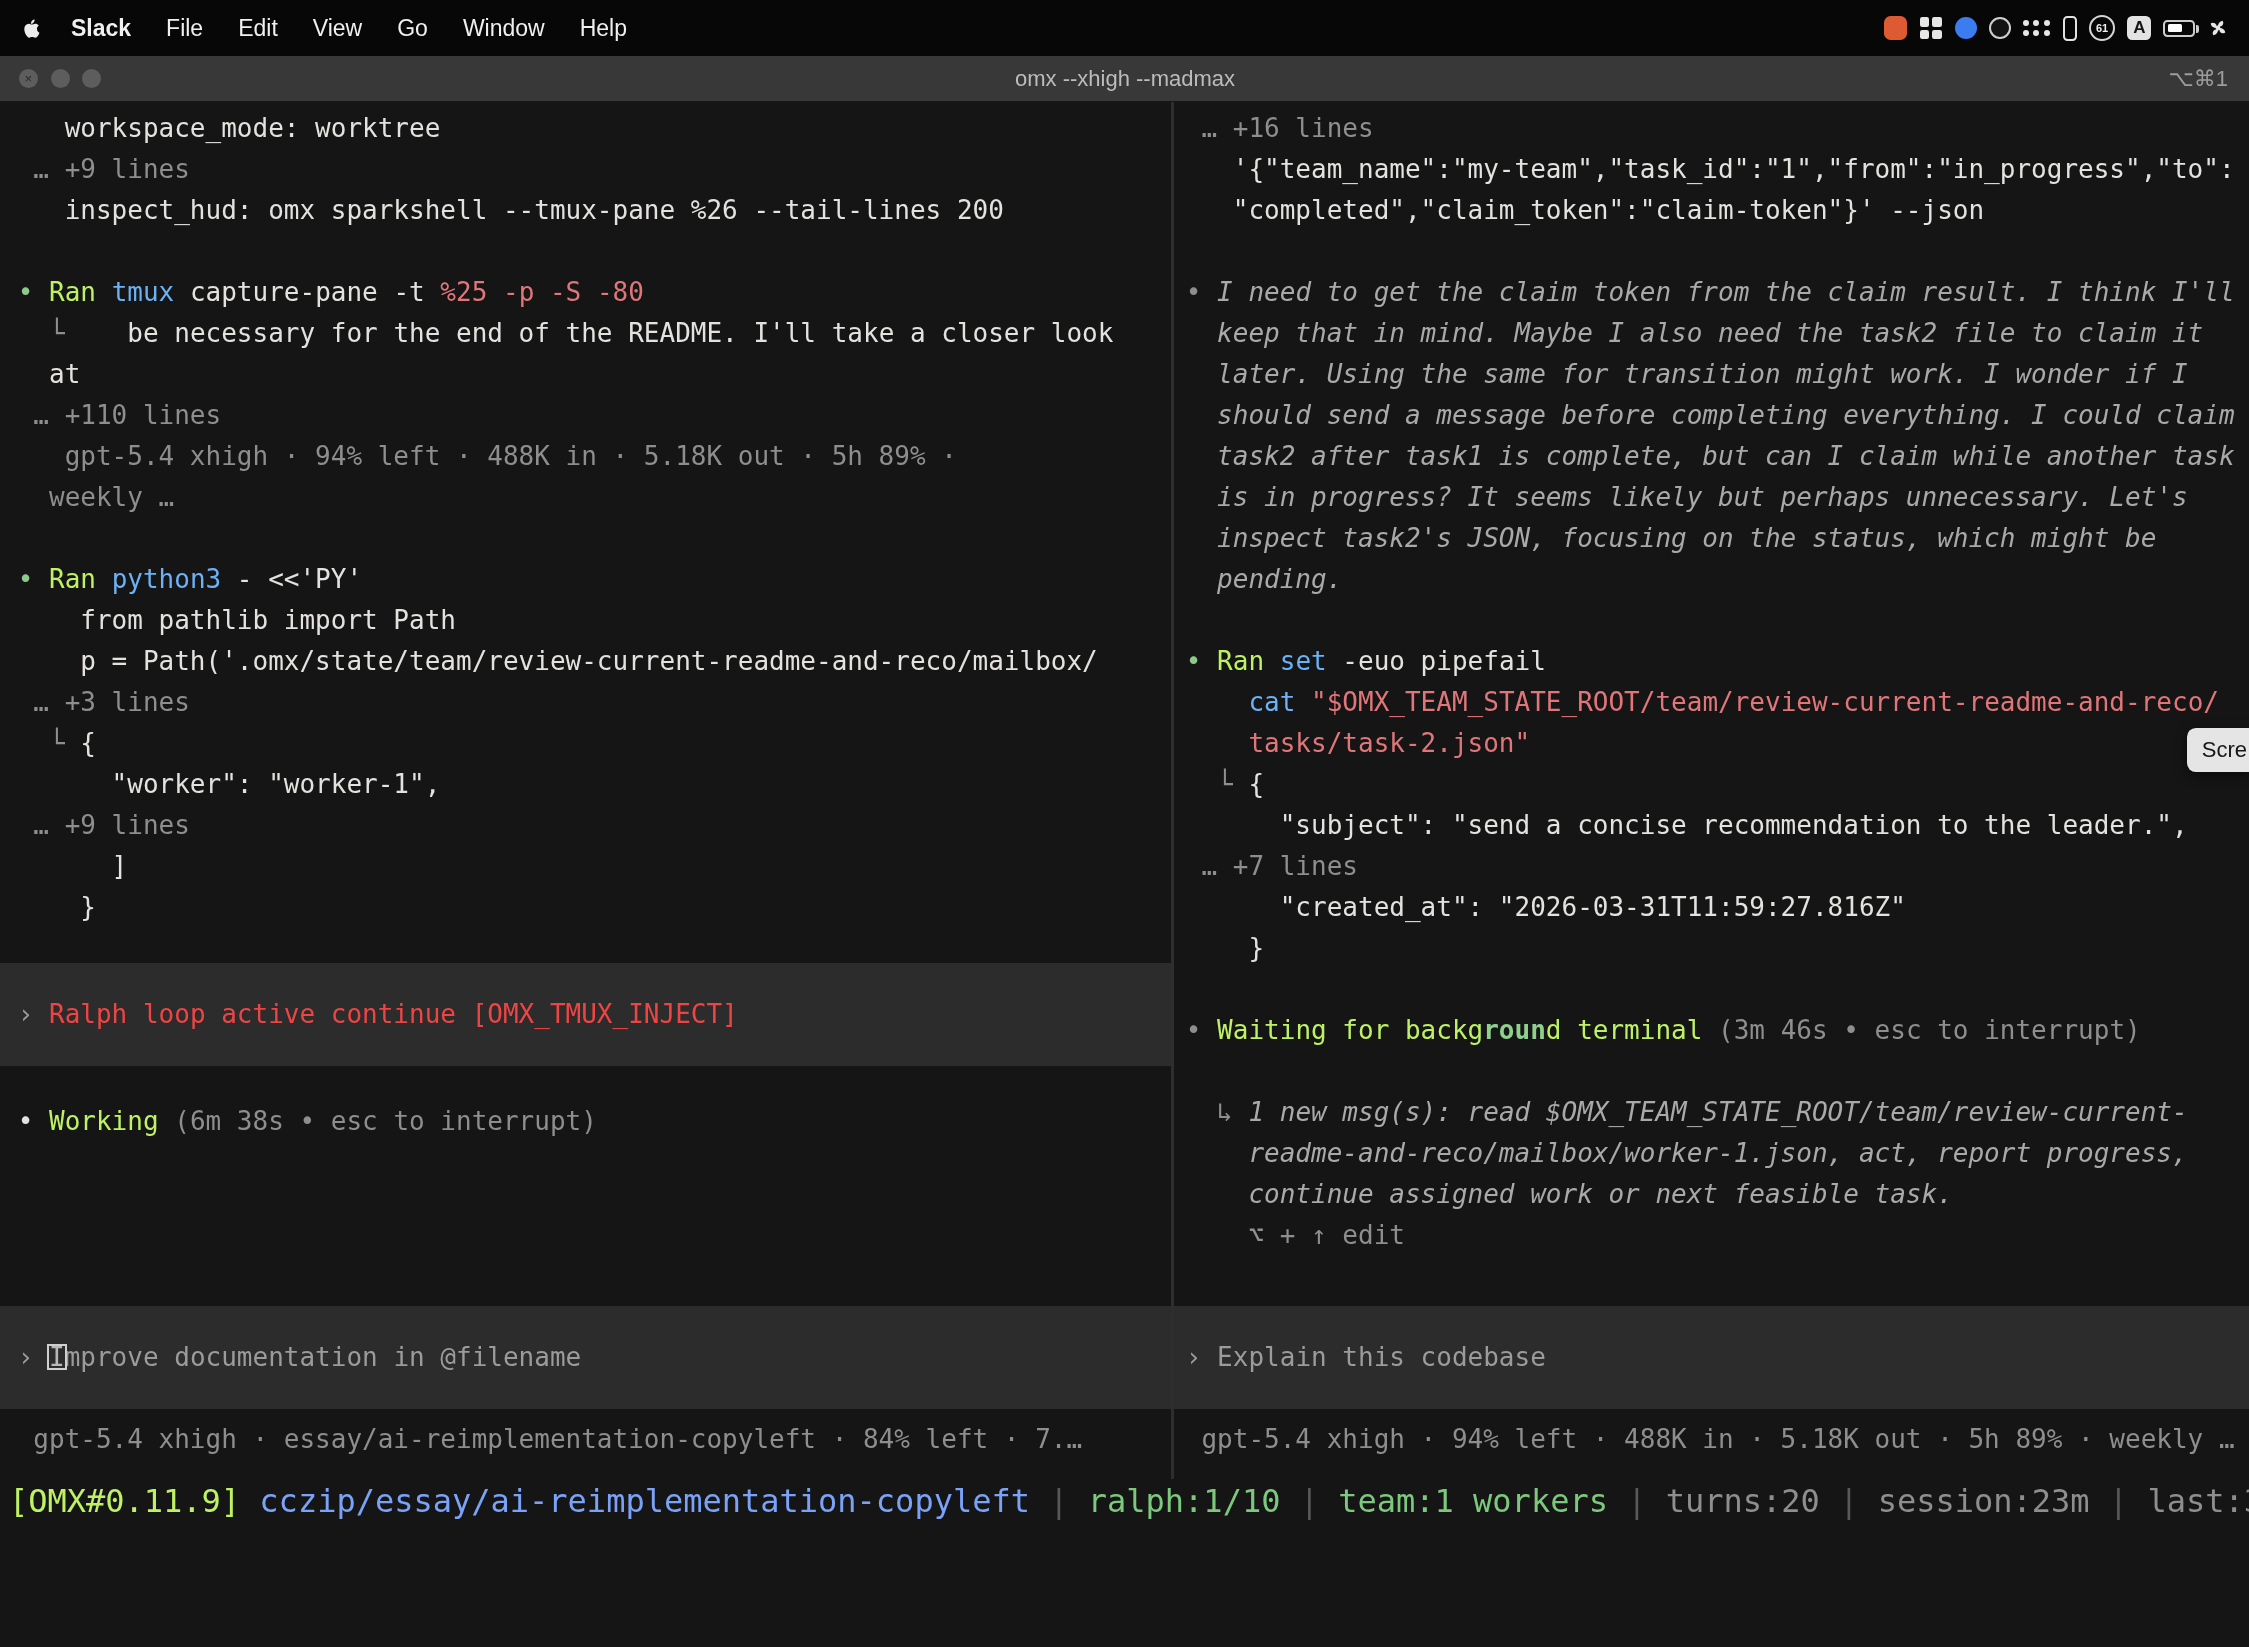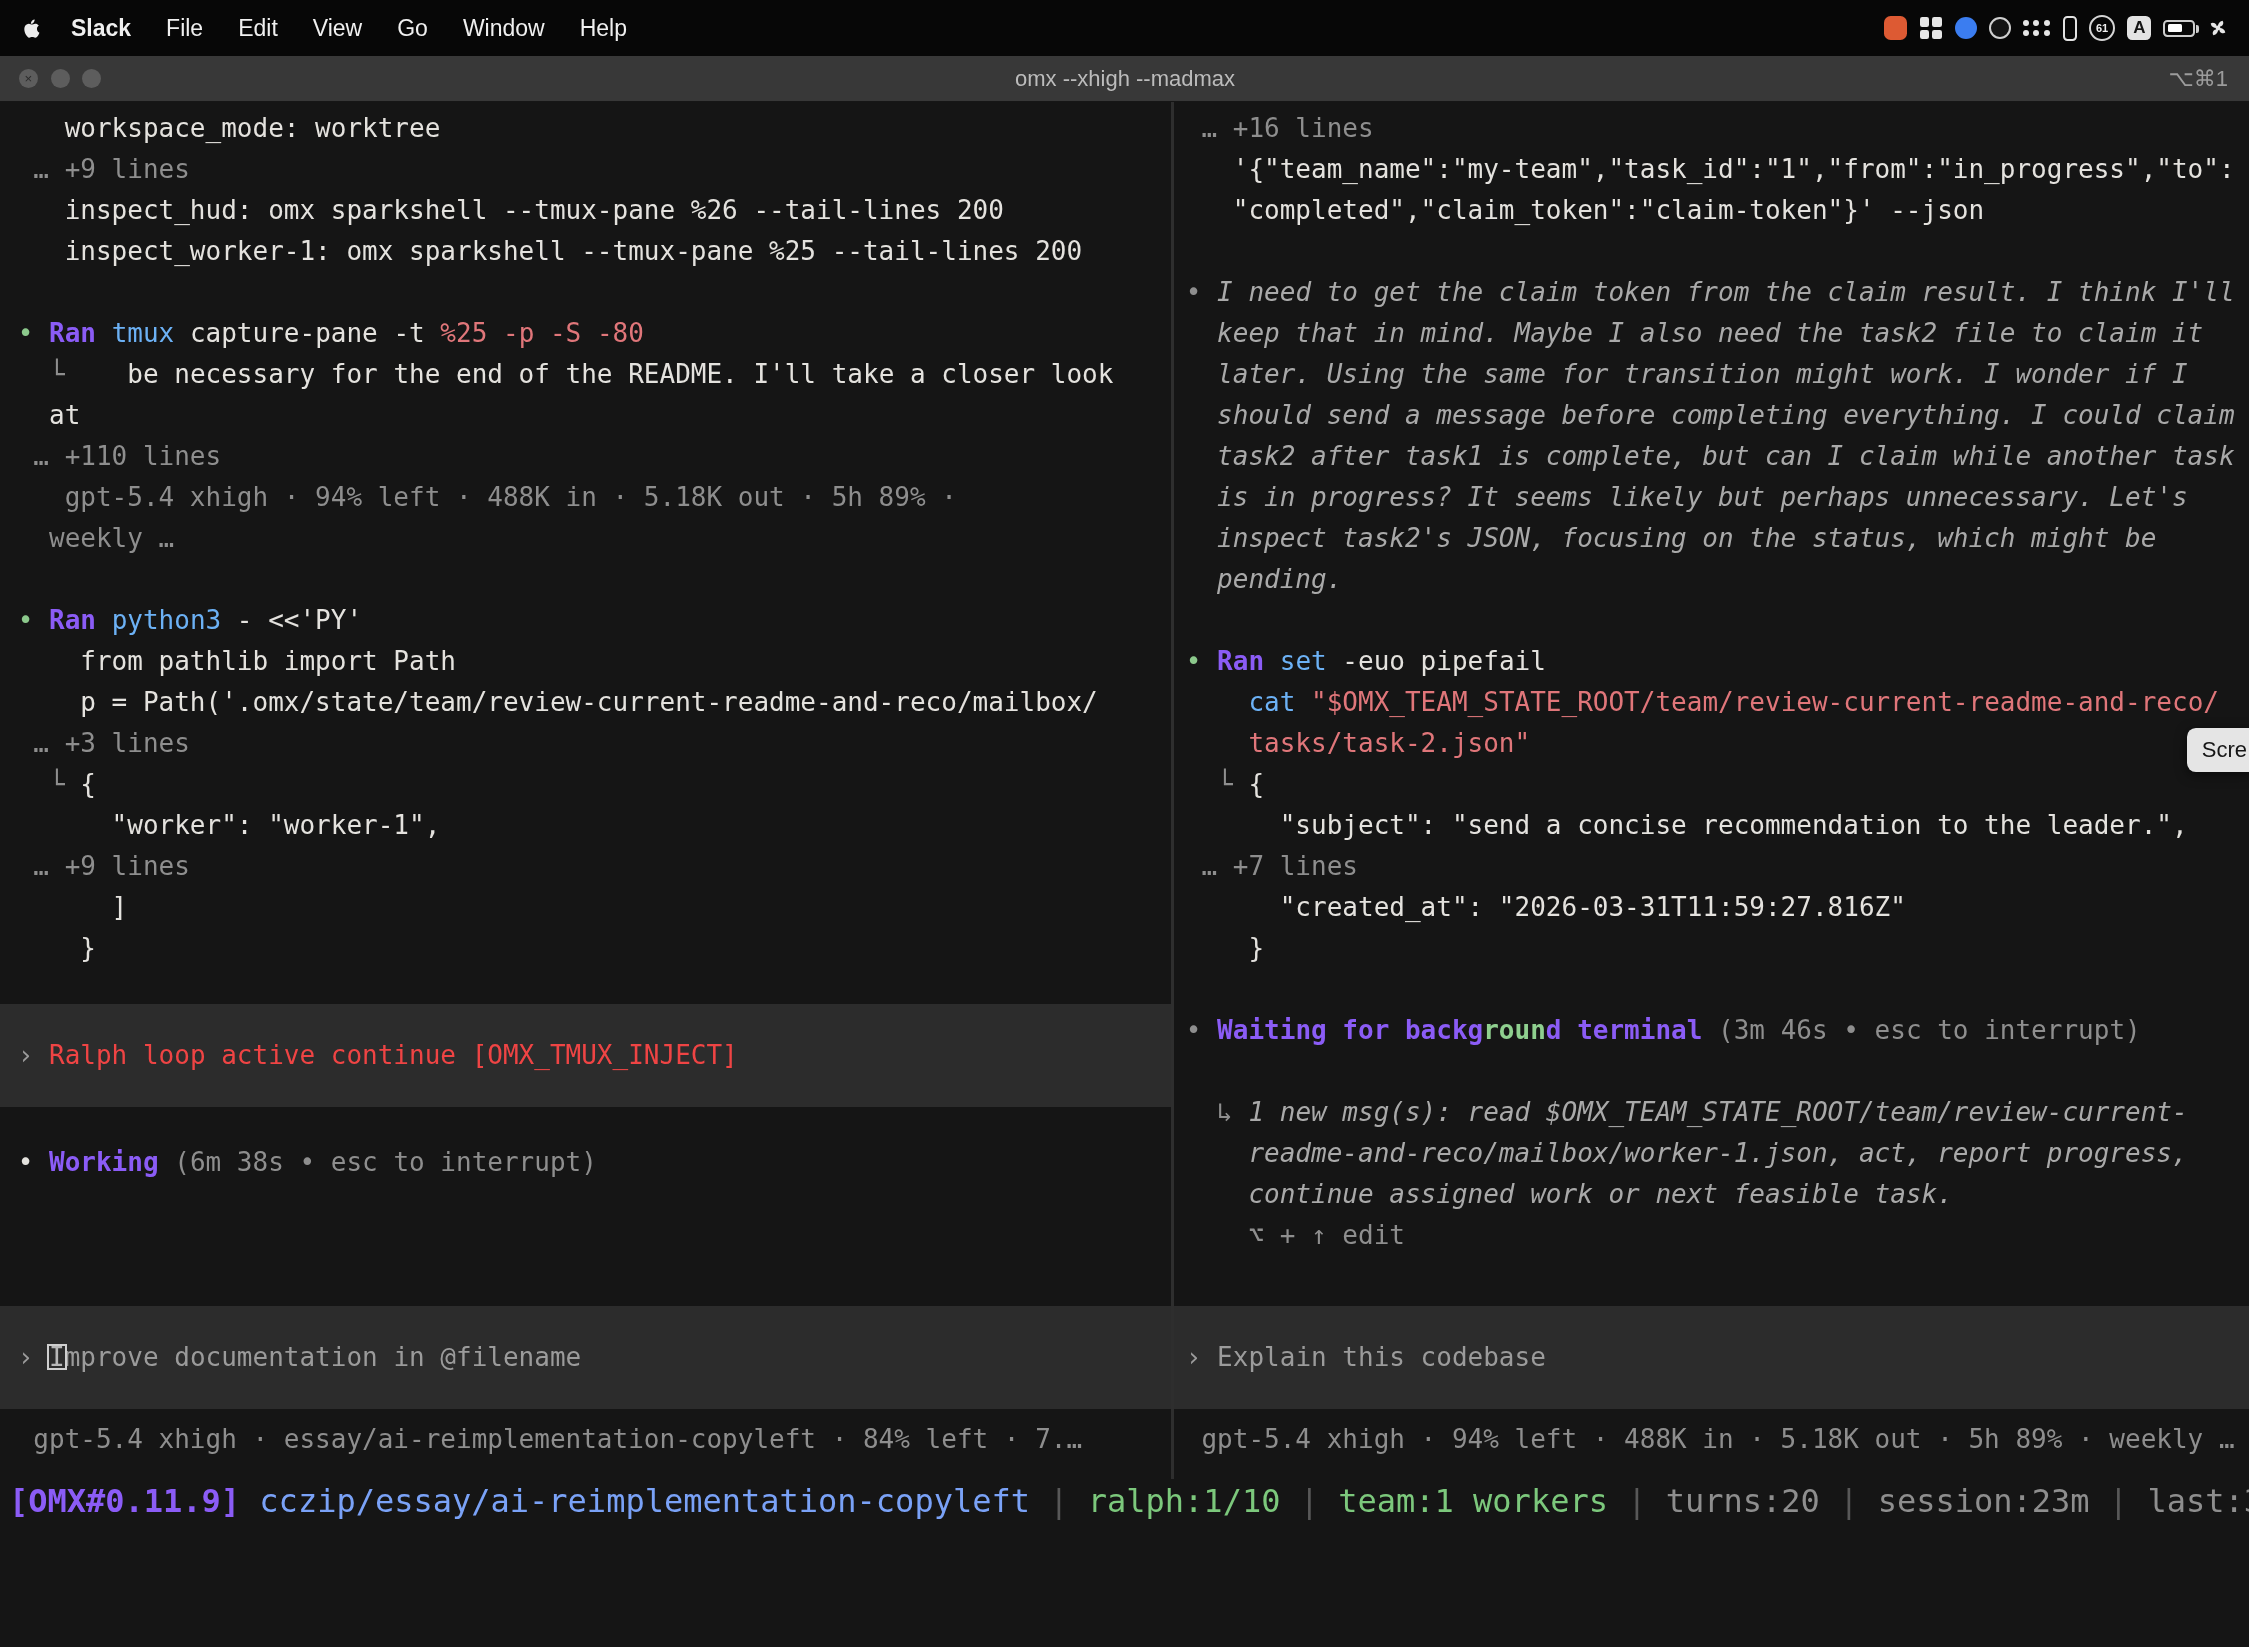--- a/index.html
+++ b/index.html
@@ -54,21 +54,21 @@
   .tbar{flex:0 0 auto;background:#2c2c2c;padding-top:31px;padding-bottom:31px;
     font-size:26px;line-height:41px;white-space:pre}
   .pane.left .tbar{margin-left:-17.7px;margin-right:-3px;padding-left:17.7px}
   .pane.right .tbar{margin-left:-11.8px;padding-left:11.8px}
 
   
   .c-fg{color:#e4e2de}
   .c-fg2{color:#ef4444}
   .c-dim{color:#8e8e8e}
   .c-dim2{color:#9b9b9b}
-  .c-boldw{color:#8b5cf6;font-weight:bold}
+  .c-boldw{color:#bef264;font-weight:normal}
   .c-blue{color:#6cb1f5}
   .c-blue2{color:#7aa2f7}
   .c-red{color:#e0767a}
   .c-greenb{color:#8cc98c}
   .c-green{color:#8fd08f;font-weight:bold}
   .c-green2{color:#7cc87c}
   .c-sep{color:#585858}
   .c-ital{color:#a9a9a9;font-style:italic}
   .c-cursor{position:relative;color:#b8b8b8}
   .c-cursor::after{content:'';position:absolute;top:2.2px;bottom:2.2px;left:-2.2px;right:-2.2px;border:2.2px solid #cfcfcf}
@@ -150,21 +150,20 @@
   <span class="title">omx --xhigh --madmax</span>
   <span class="shortcut">⌥⌘1</span>
 </div>
 
 <div class="term">
   <div class="panes">
     <div class="pane left" id="pane-left">
         <div class="line"><span class="c-fg">   workspace_mode: worktree</span></div>
         <div class="line"><span class="c-dim"> … +9 lines</span></div>
         <div class="line"><span class="c-fg">   inspect_hud: omx sparkshell --tmux-pane %26 --tail-lines 200</span></div>
-        <div class="line"><span class="c-fg">   inspect_worker-1: omx sparkshell --tmux-pane %25 --tail-lines 200</span></div>
         <div class="line">&nbsp;</div>
         <div class="line"><span class="c-greenb">• </span><span class="c-boldw">Ran </span><span class="c-blue">tmux</span><span class="c-fg"> capture-pane -t </span><span class="c-red">%25 -p -S -80</span></div>
         <div class="line"><span class="c-fg">  </span><span class="c-dim">└</span><span class="c-fg">    be necessary for the end of the README. I'll take a closer look</span></div>
         <div class="line"><span class="c-fg">  at</span></div>
         <div class="line"><span class="c-dim"> … +110 lines</span></div>
         <div class="line"><span class="c-dim">   gpt-5.4 xhigh · 94% left · 488K in · 5.18K out · 5h 89% ·</span></div>
         <div class="line"><span class="c-dim">  weekly …</span></div>
         <div class="line">&nbsp;</div>
         <div class="line"><span class="c-greenb">• </span><span class="c-boldw">Ran </span><span class="c-blue">python3</span><span class="c-fg"> - &lt;&lt;'PY'</span></div>
         <div class="line"><span class="c-fg">    from pathlib import Path</span></div>

